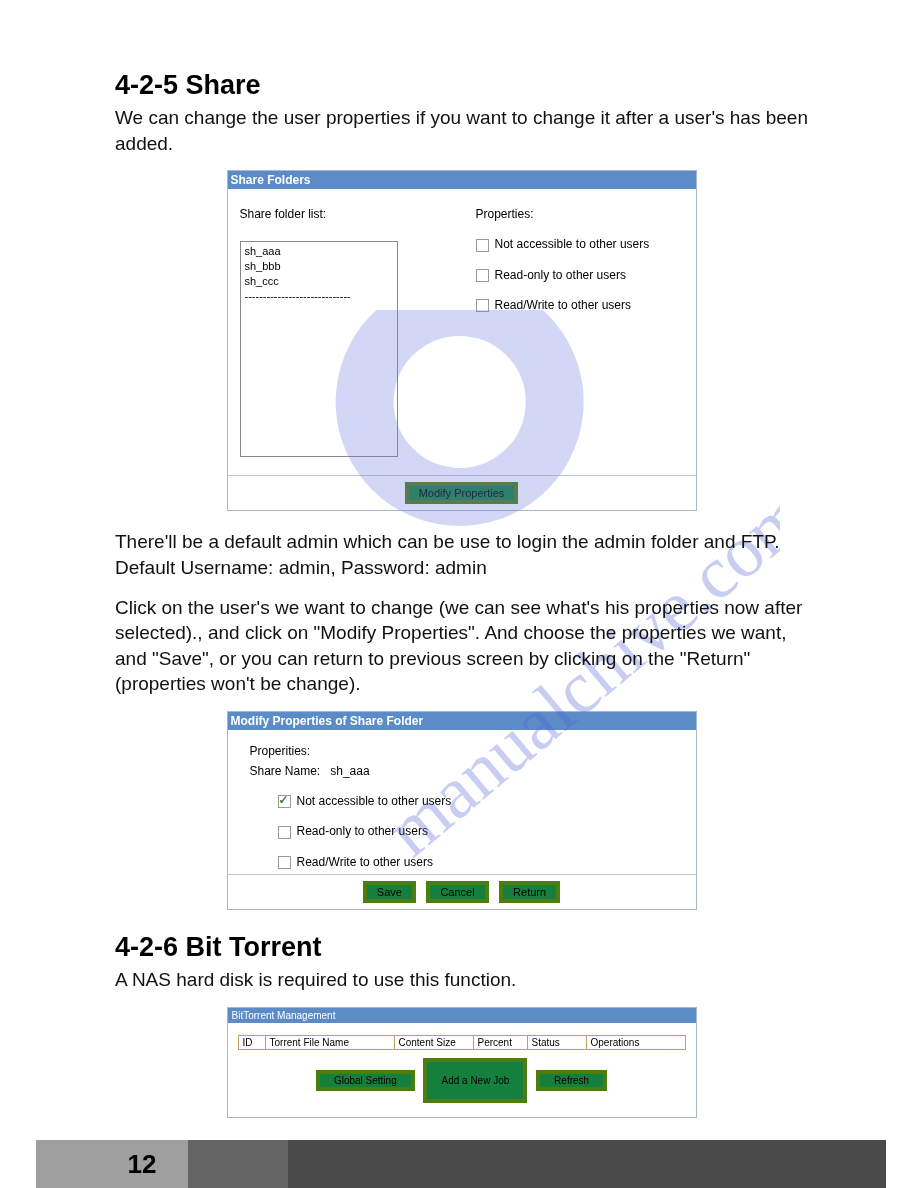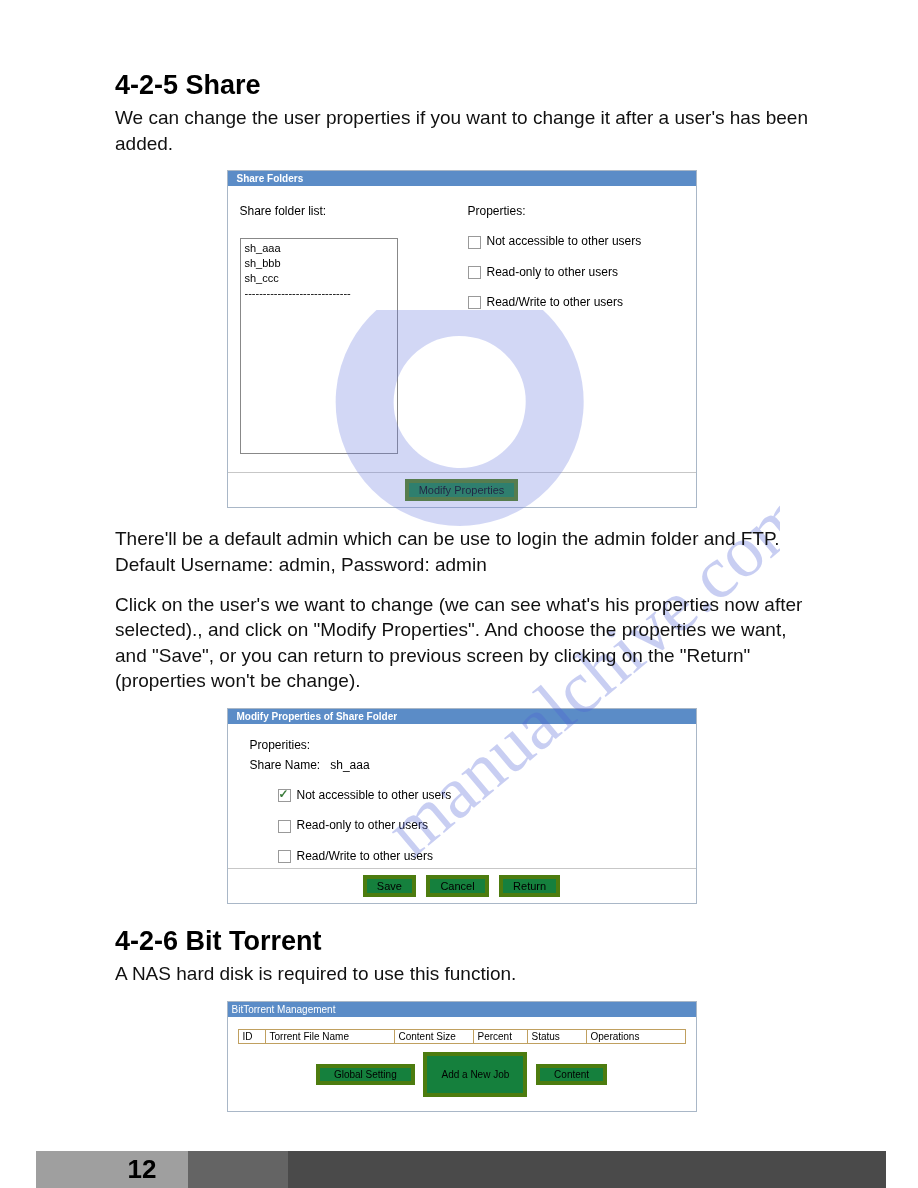--- a/index.html
+++ b/index.html
@@ -35,22 +35,22 @@
     margin: 4px auto 18px auto;
     width: 468px;
     border: 1px solid #a9b7c7;
     background: #fff;
     position: relative;
   }
   .panel-header {
     background: #5b8cc7;
     color: #fff;
     font-weight: bold;
-    font-size: 10px;
-    padding: 2px 9px;
+    font-size: 12px;
+    padding: 2px 3px;
   }
   .panel1-body {
     position: relative;
     padding: 18px 12px 8px 12px;
     height: 260px;
   }
   .folder-list-label {
     font-size: 12px;
     margin-bottom: 20px;
   }
@@ -58,21 +58,21 @@
     border: 1px solid #888;
     width: 148px;
     height: 210px;
     font-size: 11px;
     padding: 2px 4px;
     background: #fff;
     line-height: 1.35;
   }
   .props-col {
     position: absolute;
-    left: 240px;
+    left: 248px;
     top: 18px;
     font-size: 12px;
   }
   .props-label {
     margin-bottom: 6px;
   }
   .chk-row {
     margin-bottom: 4px;
     margin-top: 16px;
   }
@@ -171,21 +171,21 @@
   .watermark svg text {
     font-family: "Segoe Script", cursive;
     font-size: 74px;
     fill: #4d5fd6;
   }
   .footer {
     position: absolute;
     left: 36px;
     bottom: 0;
     width: 850px;
-    height: 37px;
+    height: 48px;
     display: flex;
   }
   .footer .a { width: 60px; background:#9f9f9f; }
   .footer .b { width: 92px; background:#9f9f9f; color:#000; font-weight:bold; font-size:26px; display:flex; align-items:center; justify-content:center; }
   .footer .c { width: 100px; background:#646464; }
   .footer .d { flex:1; background:#4a4a4a; }
   
   .panel1, .panel2, .panel3 { position: relative; z-index: 2; }
   .body-text,.section-heading{position:relative;z-index:6;}
 </style>
@@ -265,21 +265,21 @@
           <div style="width:18px;">ID</div>
           <div style="width:120px;">Torrent File Name</div>
           <div style="width:70px;">Content Size</div>
           <div style="width:45px;">Percent</div>
           <div style="width:50px;">Status</div>
           <div style="flex:1">Operations</div>
         </div>
         <div class="panel3-footer">
           <span class="ui-btn" style="font-size:10px;padding:1px 14px;">Global Setting</span>
           <span class="ui-btn" style="font-size:10px;padding:13px 14px;">Add a New Job</span>
-          <span class="ui-btn" style="font-size:10px;padding:1px 14px;">Content</span>
+          <span class="ui-btn" style="font-size:10px;padding:1px 14px;">Refresh</span>
         </div>
       </div>
     </div>
   </div>
 
   <div class="footer">
     <div class="a"></div>
     <div class="b">12</div>
     <div class="c"></div>
     <div class="d"></div>

